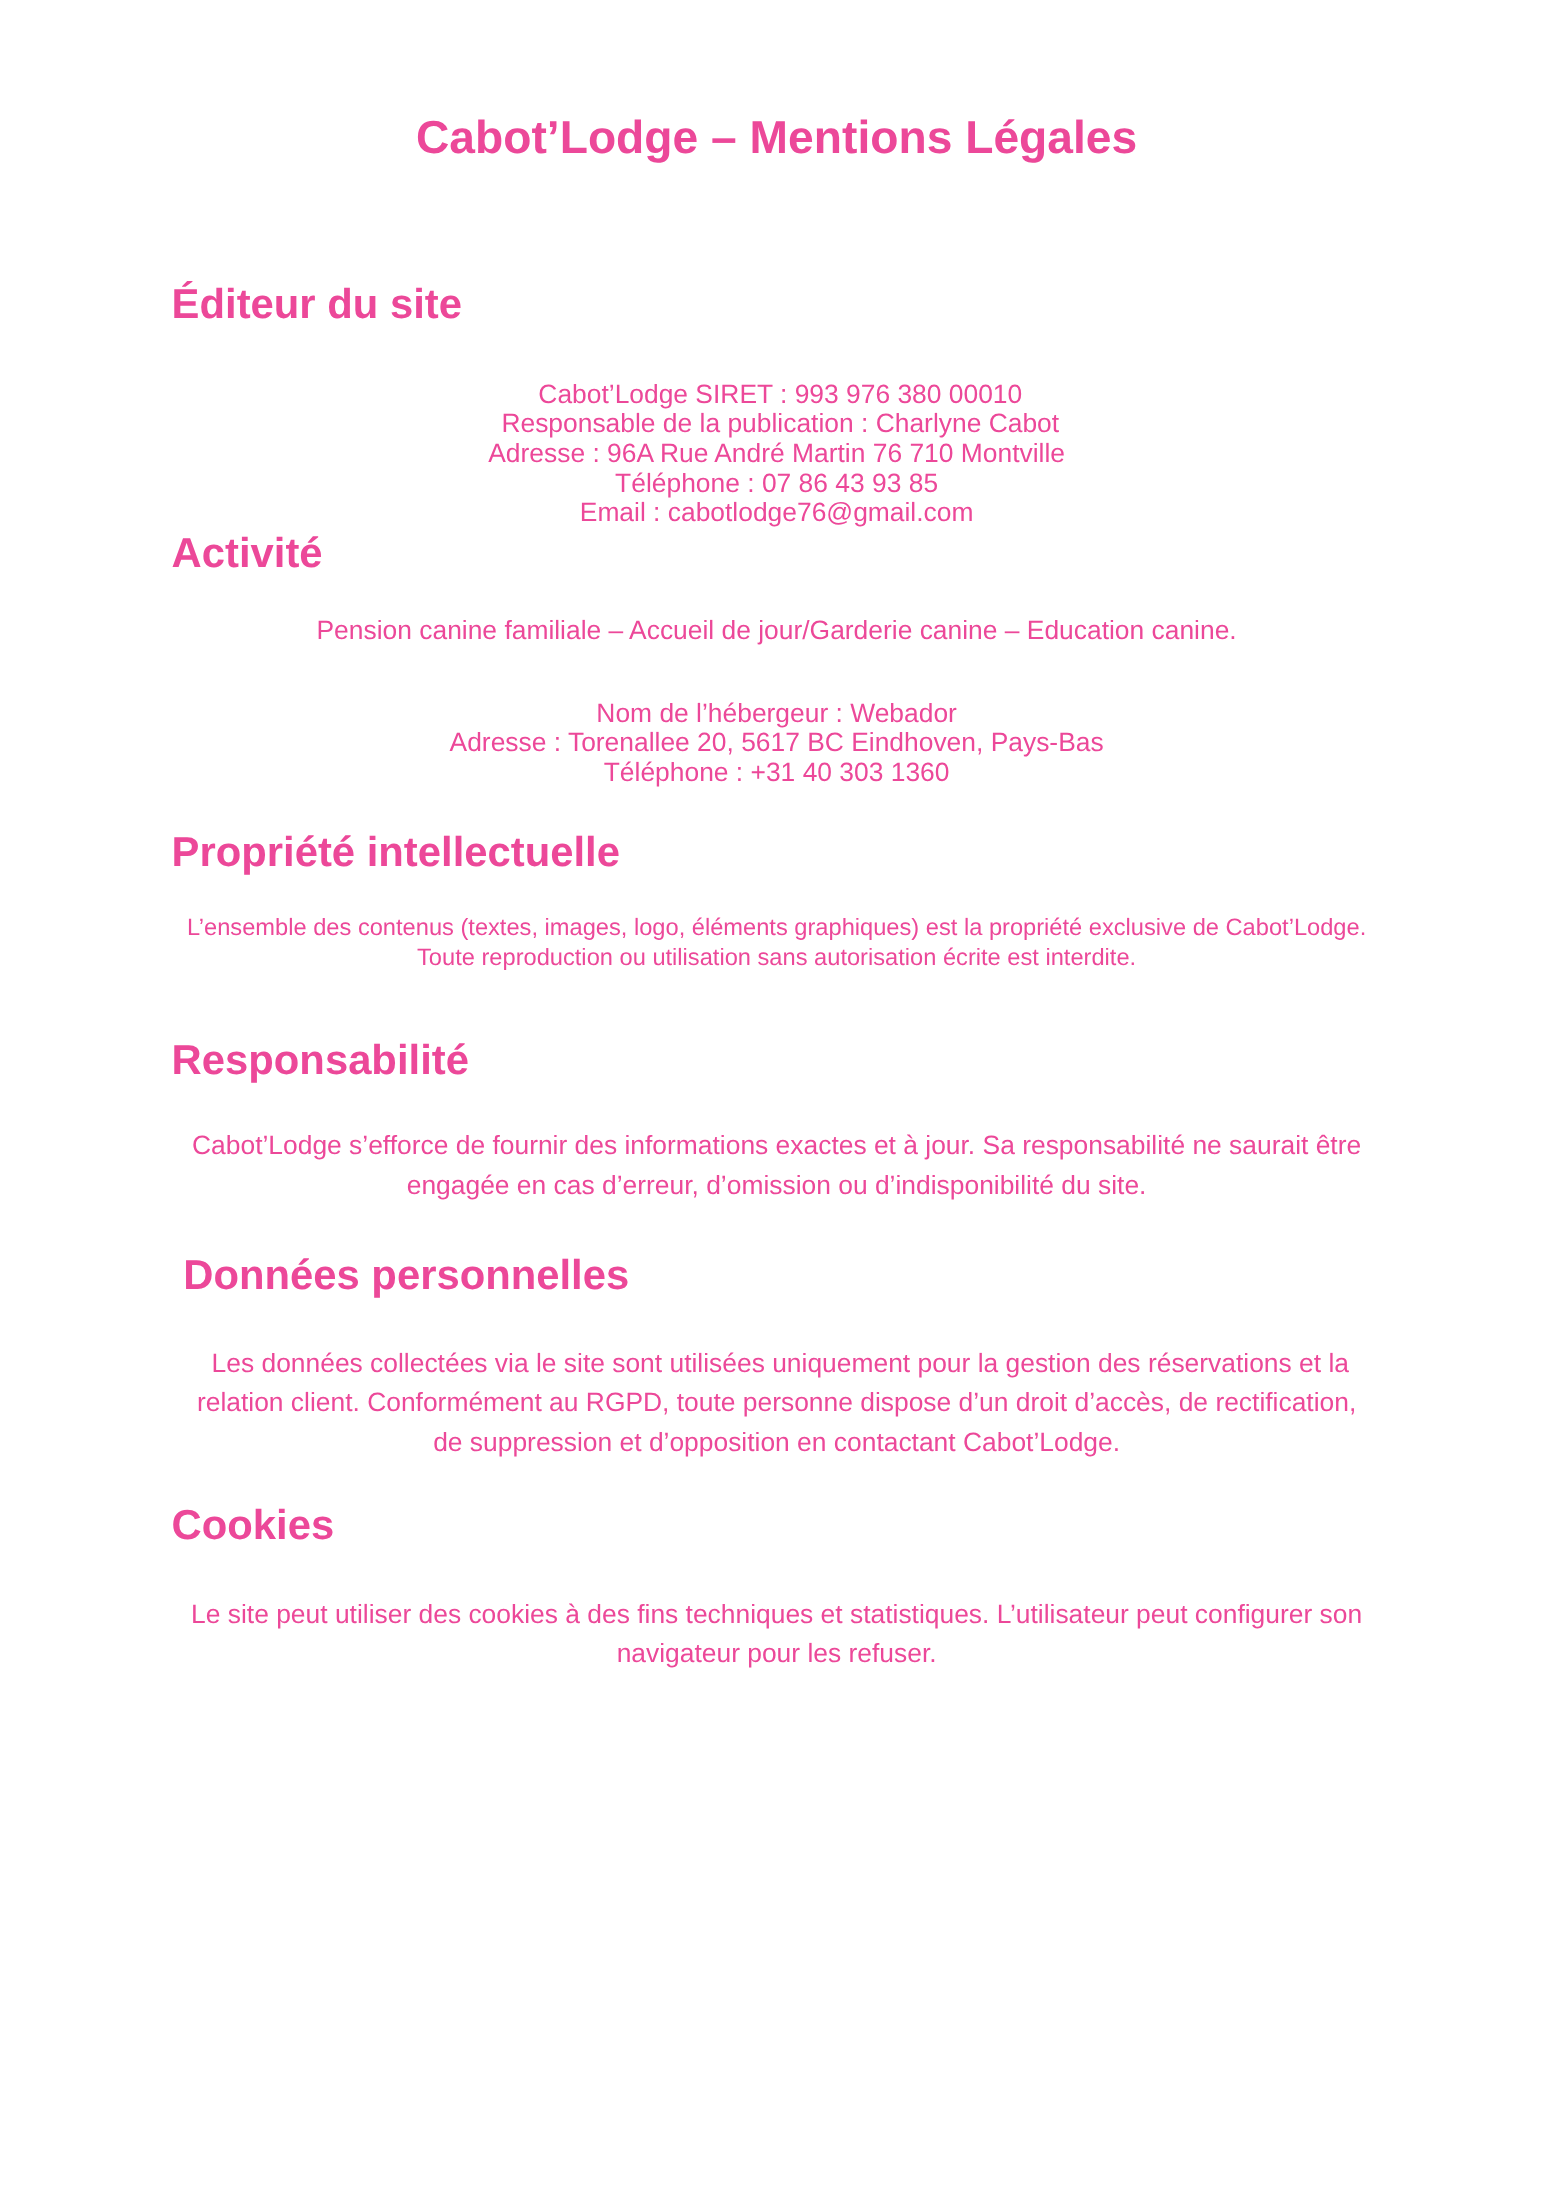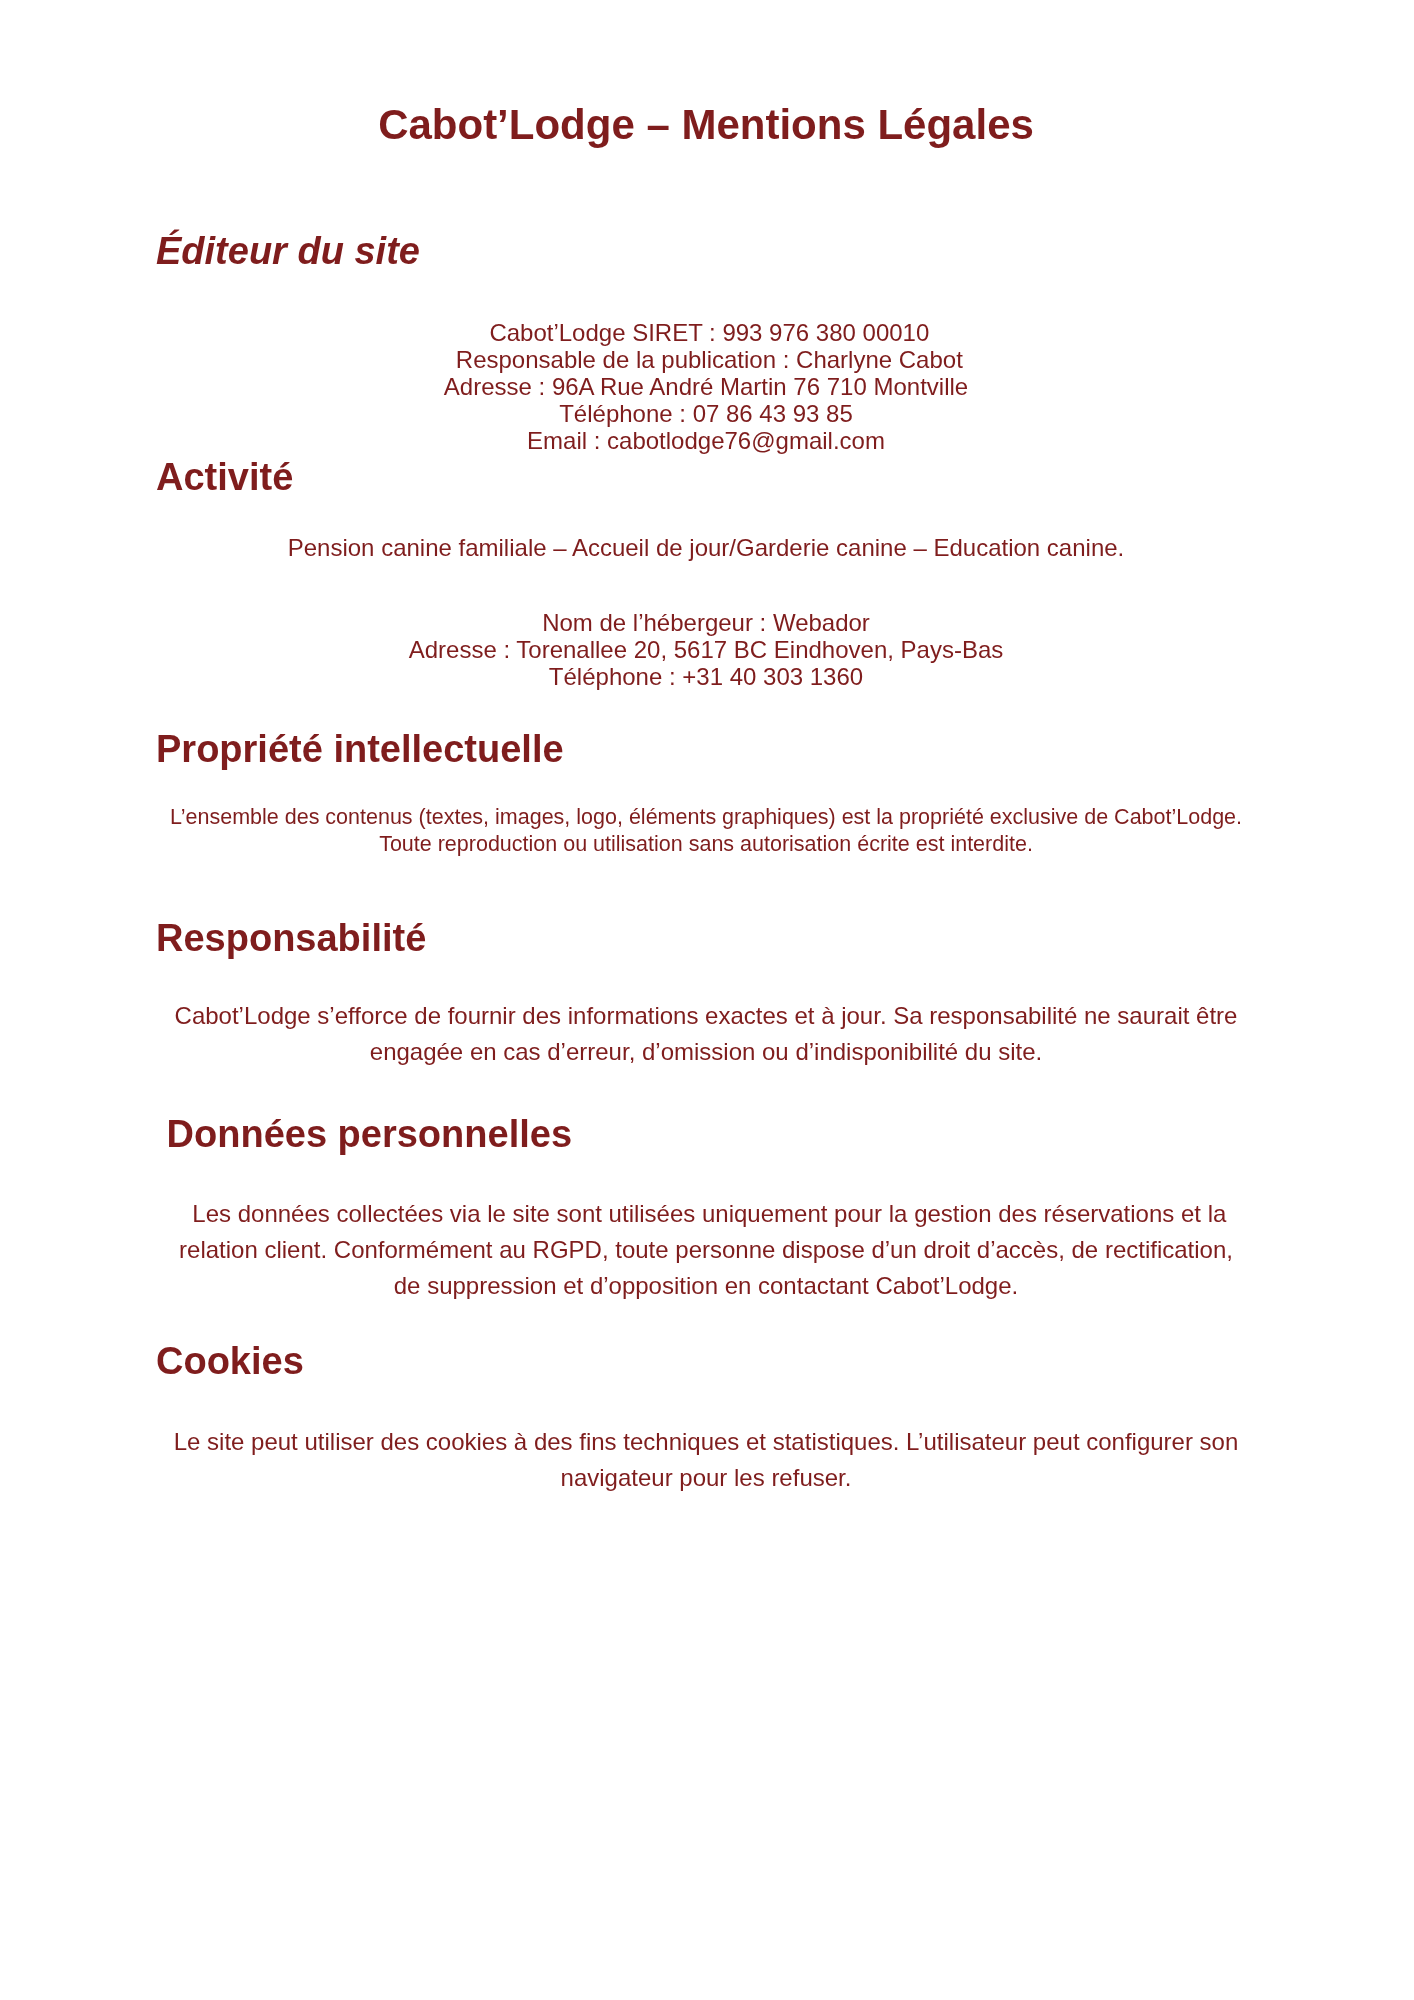--- a/index.html
+++ b/index.html
@@ -5,21 +5,21 @@
   html, body {
     margin: 0;
     padding: 0;
     background: #ffffff;
   }
   .page {
     position: relative;
     width: 1414px;
     height: 2000px;
     background: #ffffff;
-    color: #7f1d1d;
+    color: #ec4899;
     font-family: "Liberation Sans", sans-serif;
     overflow: hidden;
   }
   .content {
     margin-left: 156px;
     width: 1100px;
   }
   .doc-title {
     margin: 100px 0 0 0;
     font-size: 42px;
@@ -39,21 +39,21 @@
   .line {
     white-space: pre-wrap;
     font-size: 24px;
     line-height: 27px;
   }
   .body-tight .line   { font-size: 24px;   line-height: 27px; }
   .body-small .line   { font-size: 21.5px; line-height: 27px; }
   .body-spaced .line  { font-size: 24px;   line-height: 36px; }
 
   
-  .mh-editeur        { margin-top: 78px; font-style: italic; }
+  .mh-editeur        { margin-top: 104px; }
   .mb-editeur        { margin-top: 45px; }
   .mh-activite       { }
   .mb-activite       { margin-top: 34px; }
   .mh-hebergement    { margin-top: 61px; }
   .mb-hebergement    { margin-top: 48px; }
   .mh-propriete      { margin-top: 36px; }
   .mb-propriete      { margin-top: 32px; }
   .mh-responsabilite { margin-top: 57px; }
   .mb-responsabilite { margin-top: 37px; }
   .mh-donnees        { margin-top: 41px; }

